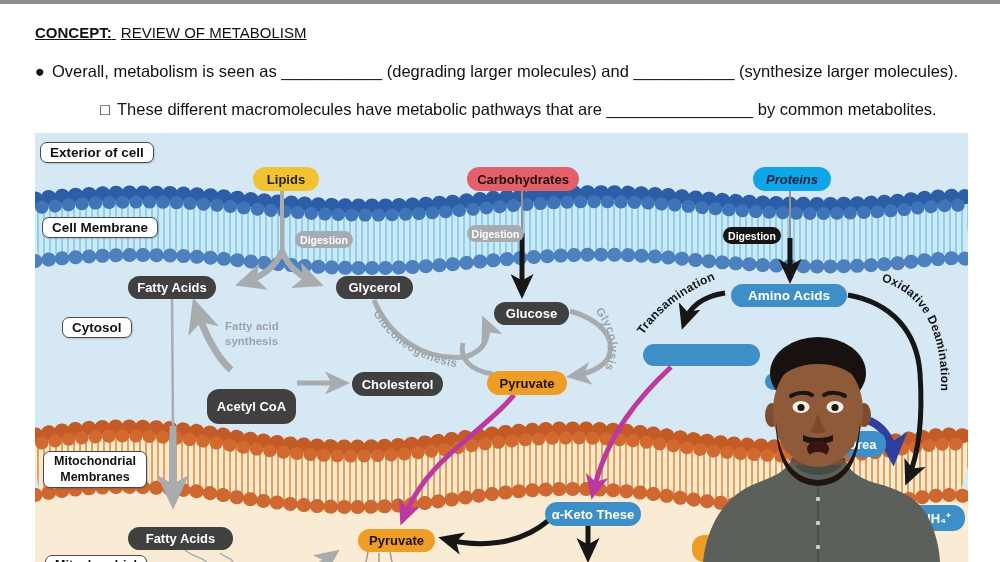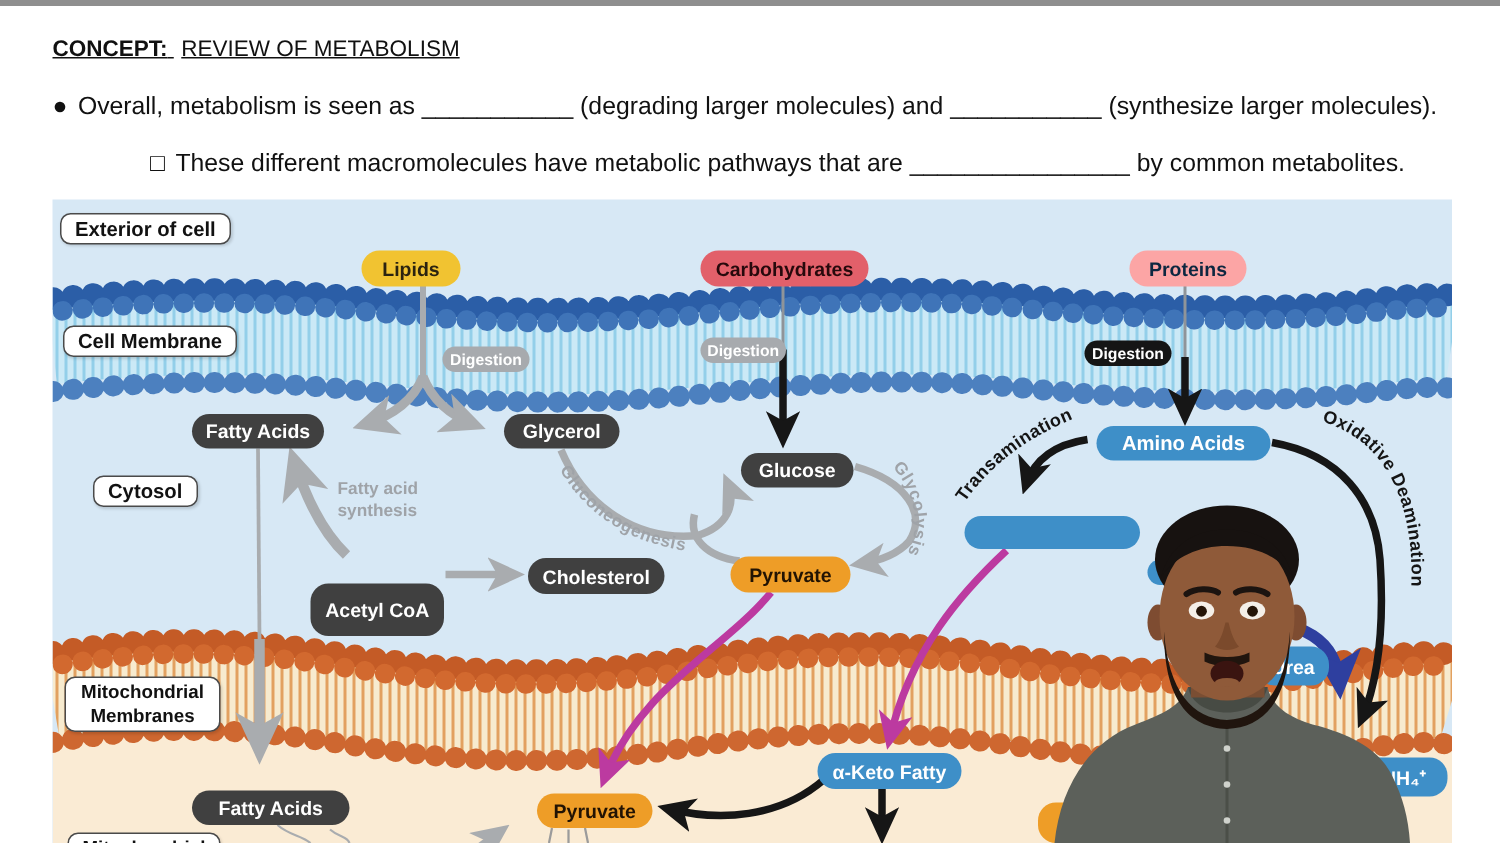--- a/index.html
+++ b/index.html
@@ -20,21 +20,21 @@
     background:#D7E8F5; overflow:hidden; }
   .diagram svg.base { position:absolute; left:0; top:0; z-index:1; }
 
   .pill { position:absolute; z-index:2; display:flex; align-items:center; justify-content:center;
     font-weight:bold; border-radius:12px; font-size:13px; white-space:nowrap; }
   .gray  { background:#404040; color:#ffffff; }
   .blue  { background:#3E8FC8; color:#ffffff; }
   .orange{ background:#EE9D27; color:#221303; }
   .yellow{ background:#F1C331; color:#2b2310; }
   .red   { background:#E2606A; color:#27090c; }
-  .pblue { background:#fca5a5; color:#0d2740; }
+  .pblue { background:#0ea5e9; color:#0d2740;font-style:italic; }
   .digestion { font-size:10.5px; border-radius:9px; font-weight:bold; color:#fff; z-index:2; }
   .dgray { background:#A7AAAE; } .dblack { background:#151515; }
 
   .rlabel { position:absolute; z-index:2; background:#ffffff; border:1.6px solid #4a4a4a;
     border-radius:7px; font-weight:bold; color:#111; font-size:13.5px; padding:2px 9px;
     white-space:nowrap; box-shadow:1px 1px 2px rgba(0,0,0,0.15); }
   .rlabel.two { text-align:center; font-size:12.5px; line-height:1.25; padding:2px 6px; }
 
   .synth { position:absolute; z-index:2; left:190px; top:186px; color:#9FA3A8;
     font-weight:bold; font-size:11.5px; line-height:1.3; }
@@ -153,21 +153,21 @@
 
     <div class="rlabel" style="left:5px; top:9px;">Exterior of cell</div>
     <div class="rlabel" style="left:7px; top:84px;">Cell Membrane</div>
     <div class="rlabel" style="left:27px; top:184px;">Cytosol</div>
     <div class="rlabel two" style="left:8px; top:318px; width:104px;">
       <div>Mitochondrial</div>
       <div>Membranes</div>
     </div>
     <div class="rlabel" style="left:10px; top:422px; font-size:12.5px;">Mitochondrial</div>
 
-    <div class="pill yellow" style="left:206px; top:34px; width:66px; height:24px;">Lipids</div>
+    <div class="pill yellow" style="left:218px; top:34px; width:66px; height:24px;">Lipids</div>
     <div class="pill red" style="left:432px; top:34px; width:112px; height:24px;">Carbohydrates</div>
     <div class="pill pblue" style="left:718px; top:34px; width:78px; height:24px;">Proteins</div>
 
     <div class="pill digestion dgray" style="left:260px; top:98px; width:58px; height:17px;">Digestion</div>
     <div class="pill digestion dgray" style="left:432px; top:92px; width:57px; height:17px;">Digestion</div>
     <div class="pill digestion dblack" style="left:688px; top:94px; width:58px; height:17px;">Digestion</div>
 
     <div class="pill gray" style="left:93px; top:143px; width:88px; height:23px;">Fatty Acids</div>
     <div class="pill gray" style="left:301px; top:143px; width:77px; height:23px;">Glycerol</div>
     <div class="pill gray" style="left:459px; top:169px; width:75px; height:23px;">Glucose</div>
@@ -176,21 +176,21 @@
     <div class="pill orange" style="left:452px; top:238px; width:80px; height:24px;">Pyruvate</div>
     <div class="pill blue" style="left:696px; top:151px; width:116px; height:23px; font-size:13.5px;">Amino Acids</div>
     <div class="pill blue" style="left:608px; top:211px; width:117px; height:22px;"></div>
     <div class="pill blue" style="left:730px; top:240px; width:45px; height:17px;"></div>
 
     <div class="pill blue" style="left:803px; top:298px; width:48px; height:26px;">Urea</div>
     <div class="pill blue" style="left:872px; top:372px; width:58px; height:26px;">NH₄⁺</div>
 
     <div class="pill gray" style="left:93px; top:394px; width:105px; height:23px;">Fatty Acids</div>
     <div class="pill orange" style="left:323px; top:396px; width:77px; height:23px;">Pyruvate</div>
-    <div class="pill blue" style="left:510px; top:369px; width:96px; height:24px;">α-Keto Fatty</div>
+    <div class="pill blue" style="left:510px; top:369px; width:96px; height:24px;">α-Keto These</div>
     <div class="pill orange" style="left:657px; top:402px; width:42px; height:27px;"></div>
 
     <div class="synth">
       <div>Fatty acid</div>
       <div>synthesis</div>
     </div>
 
     <svg class="person" width="933" height="429" viewBox="0 0 933 429">
       <g>
 

